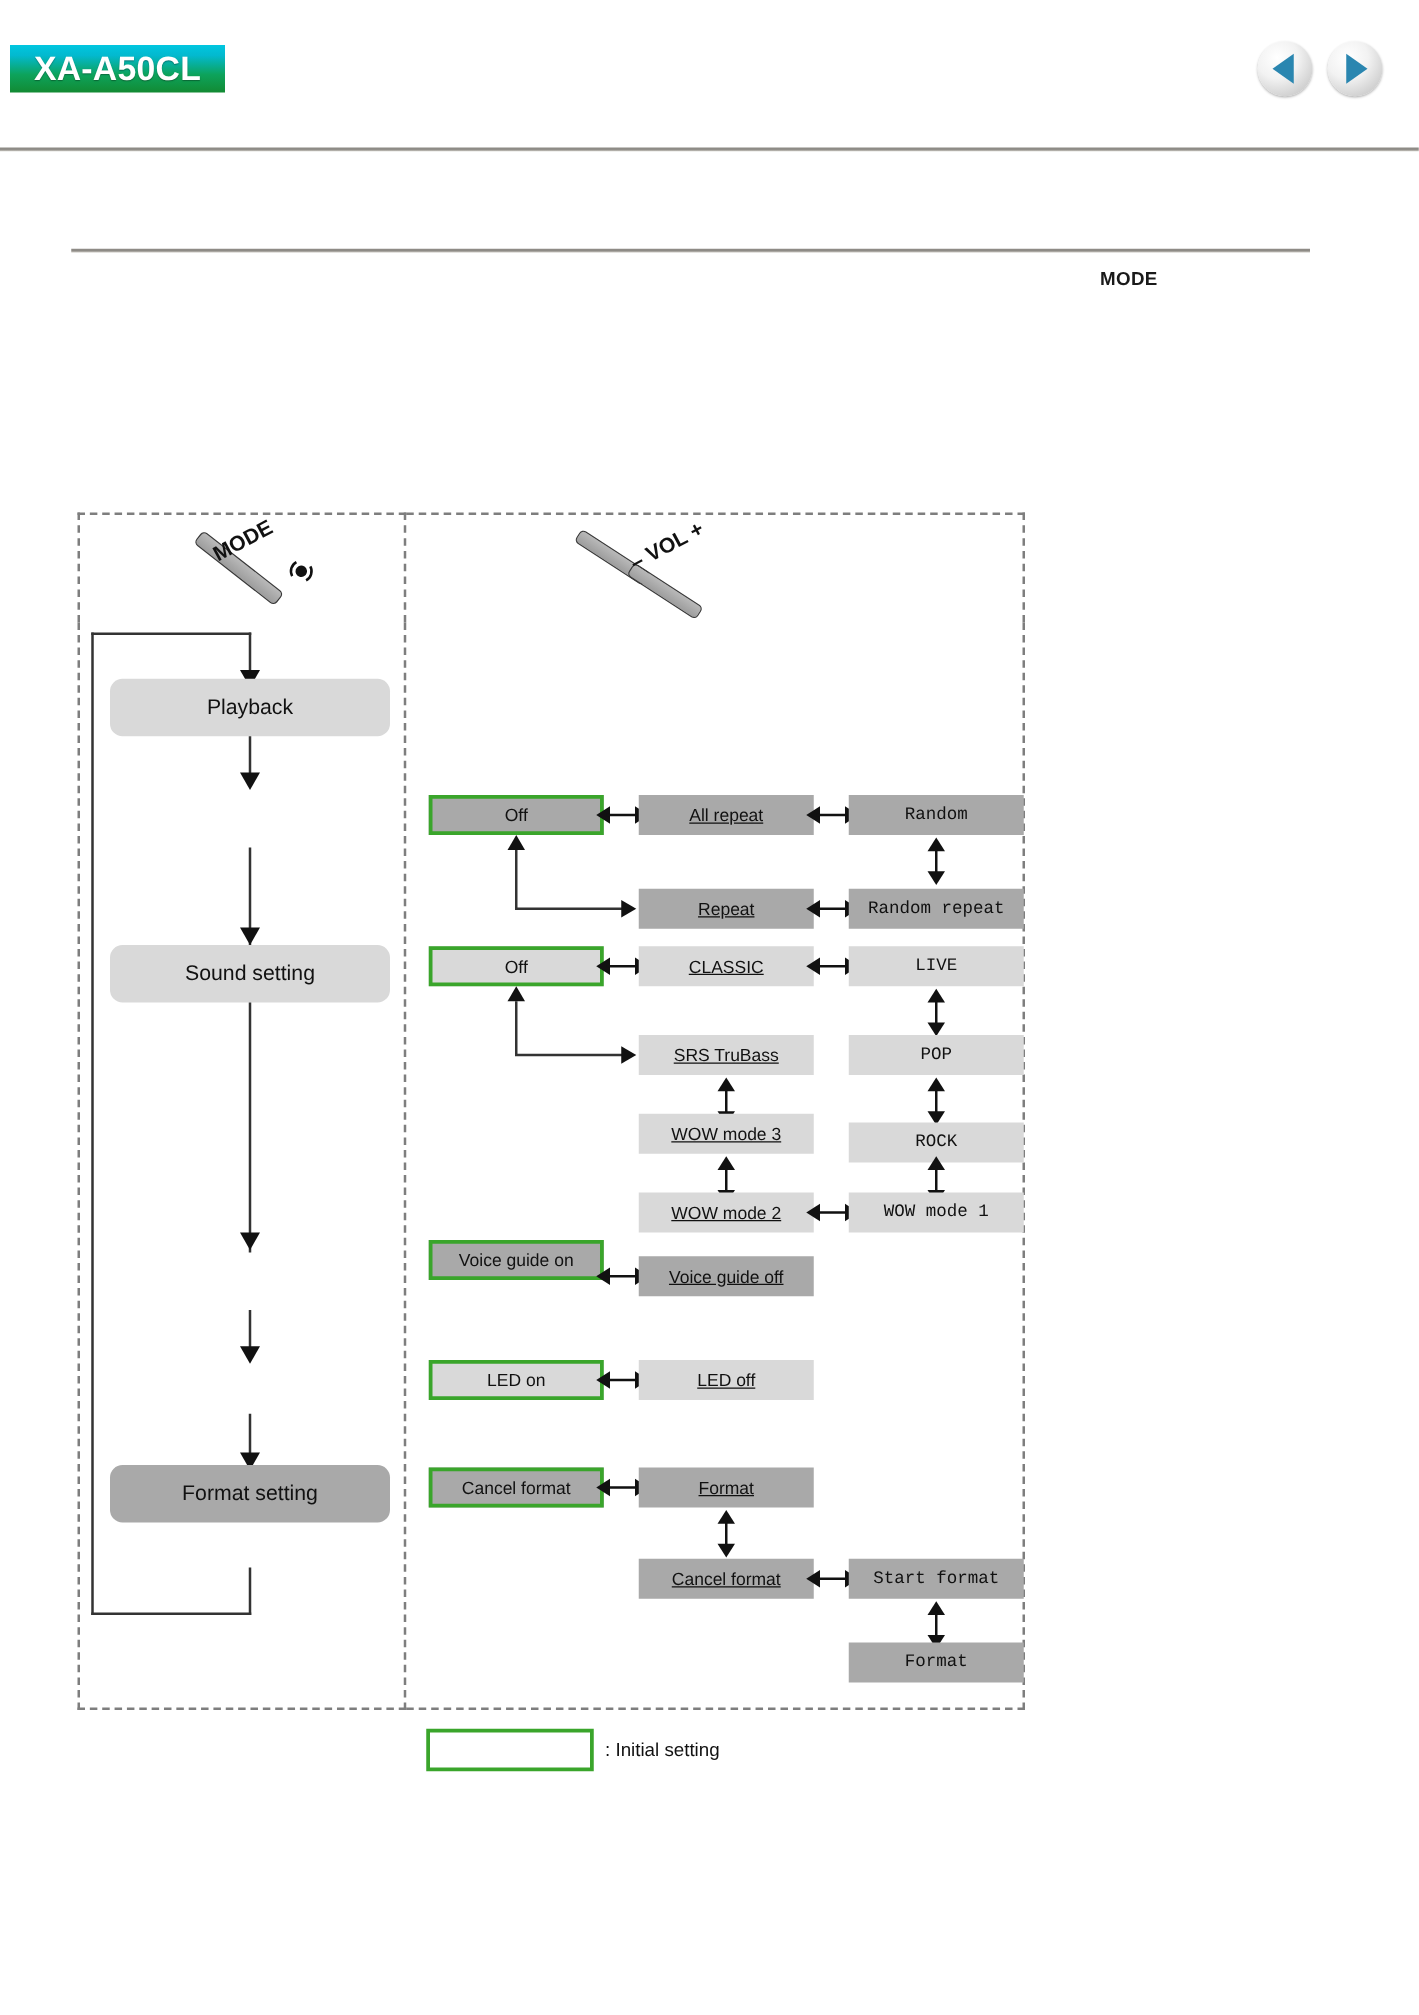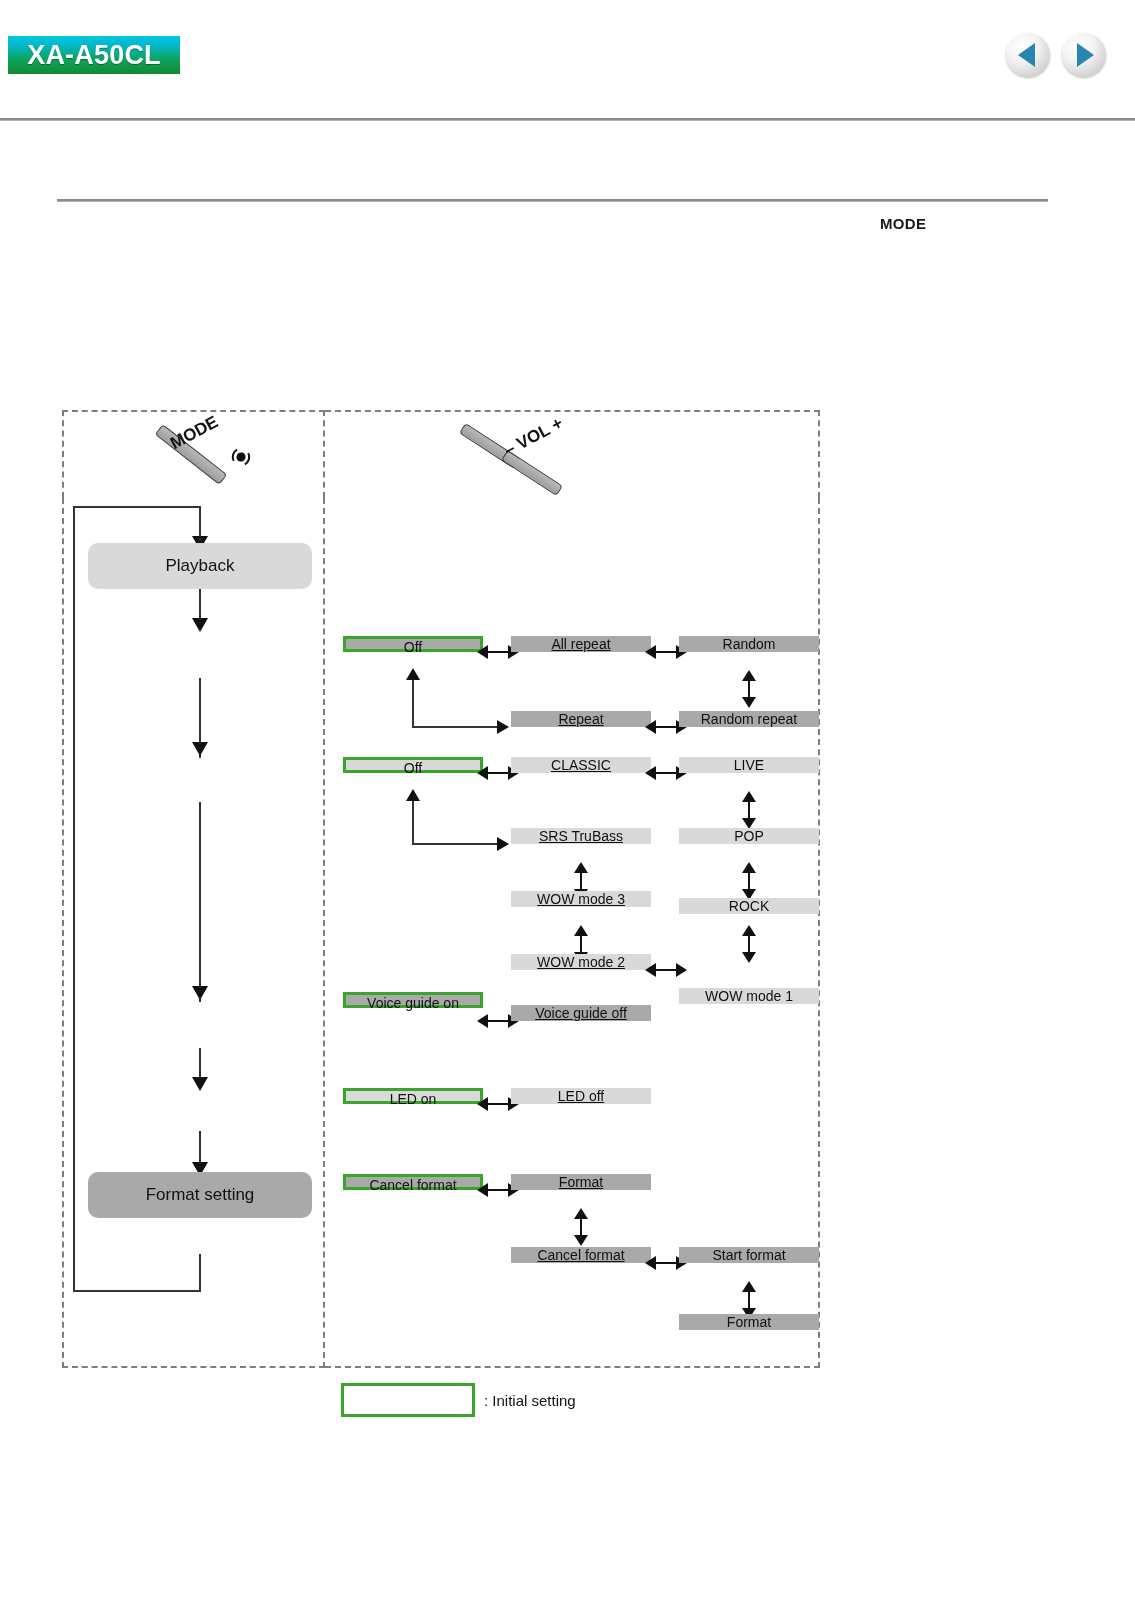--- a/index.html
+++ b/index.html
@@ -91,26 +91,26 @@
   .vline { position:absolute; background:#333; width:2px; }
   .hline { position:absolute; background:#333; height:2px; }
   .arrow-down {
     position:absolute; width:0; height:0;
     border-left:8px solid transparent; border-right:8px solid transparent;
     border-top:14px solid #111;
   }
 
   
   .opt {
-    position:absolute; height:16px; display:flex; 
+    position:absolute; height:32px; display:flex; align-items:center;
     justify-content:center; font-size:14px; color:#111; white-space:nowrap;
   }
   .opt.c1 { left:18px;  width:140px; }
   .opt.c2 { left:186px; width:140px;text-decoration:underline; }
-  .opt.c3 { left:354px; width:140px; }
+  .opt.c3 { left:354px; width:140px;font-family:Liberation Mono, monospace; }
   .opt.dark  { background:#a9a9a9; }
   .opt.light { background:#d9d9d9; }
   .opt.init  { border:3px solid #3aa52b; }
 
   
   .dbl-h { position:absolute; width:42px; height:14px; }
   .dbl-h .shaft { position:absolute; left:8px; top:6px; width:26px; height:2px; background:#111; }
   .dbl-h .hl { position:absolute; left:0; top:0; width:0; height:0;
     border-top:7px solid transparent; border-bottom:7px solid transparent; border-right:11px solid #111; }
   .dbl-h .hr { position:absolute; right:0; top:0; width:0; height:0;
@@ -196,20 +196,23 @@
     <span>Playback</span>
   </div>
 
   <div class="vline" style="left:137px; top:179px; height:38px;"></div>
   <div class="arrow-down" style="left:130px; top:208px;"></div>
 
 
   <div class="vline" style="left:137px; top:268px; height:80px;"></div>
   <div class="arrow-down" style="left:130px; top:332px;"></div>
 
+  <div class="stage fill-light" style="top:346px;">
+    <span>Sound setting</span>
+  </div>
 
   <div class="vline" style="left:137px; top:392px; height:200px;"></div>
   <div class="arrow-down" style="left:130px; top:576px;"></div>
 
 
   <div class="vline" style="left:137px; top:638px; height:38px;"></div>
   <div class="arrow-down" style="left:130px; top:667px;"></div>
 
 
   <div class="vline" style="left:137px; top:721px; height:38px;"></div>
@@ -329,21 +332,21 @@
     </div>
 
     <div class="opt c2 light" style="top:544px;">
       <span>WOW mode 2</span>
     </div>
     <div class="dbl-h" style="left:320px; top:553px;">
       <div class="hl"></div>
         <div class="shaft"></div>
         <div class="hr"></div>
     </div>
-    <div class="opt c3 light" style="top:544px;margin-top:34px;">
+    <div class="opt c3 light" style="top:544px;">
       <span>WOW mode 1</span>
     </div>
 
     <div class="elbow">
       <div class="v" style="left:87px; top:391px; height:43px;"></div>
       <div class="h" style="left:87px; top:433px; width:92px;"></div>
       <div class="tip-up" style="left:81px; top:379px;"></div>
       <div class="tip-right" style="left:172px; top:427px;"></div>
     </div>
 

